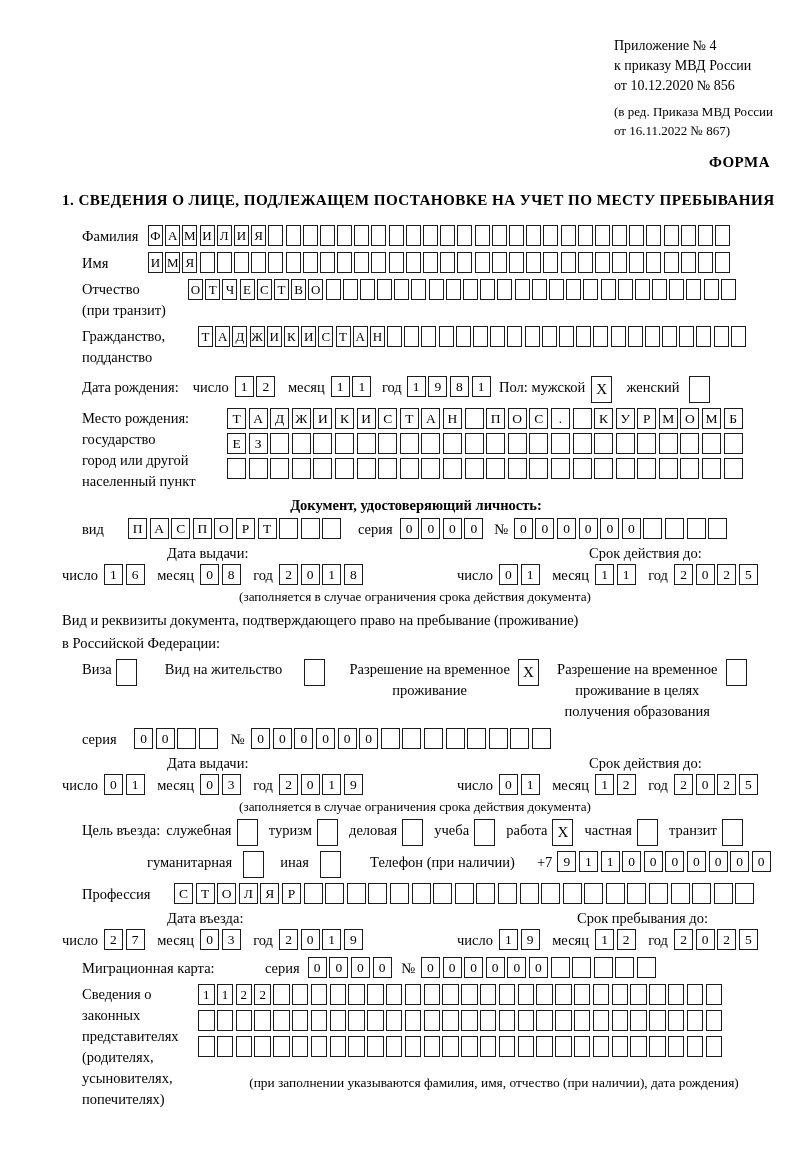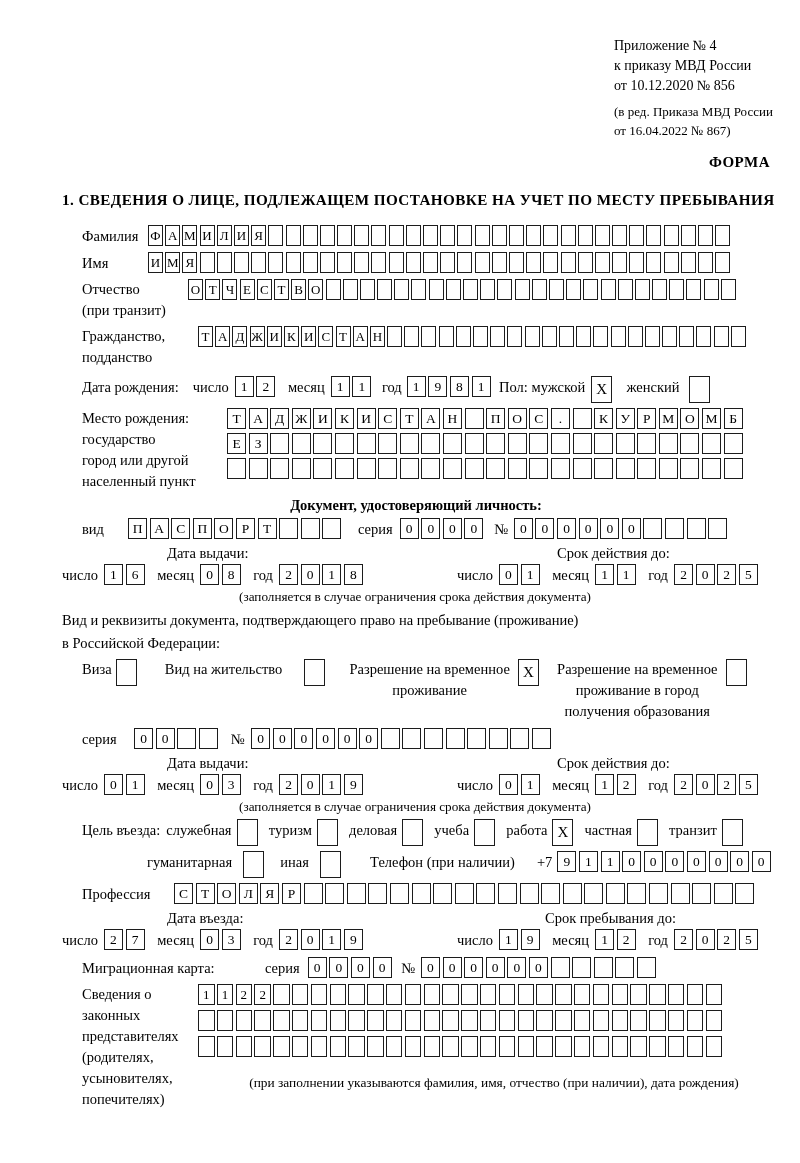--- a/index.html
+++ b/index.html
@@ -18,21 +18,21 @@
   .lbl2{font-size:14.5px;line-height:21px;}
   .cells{display:inline-flex;flex-wrap:nowrap;}
   .cells>span{display:inline-flex;align-items:center;justify-content:center;
     width:13px;height:19px;border:1.6px solid #1c1c1c;margin-right:2.2px;
     font-size:13px;line-height:1;}
   .cells.w>span{width:17px;margin-right:2.6px;font-size:13.5px;}
   .cells.m>span{width:14.5px;margin-right:2.3px;}
   .cells.box>span{width:19px;height:25px;font-size:15px;}
   .stack .cells{margin-bottom:4px;}
   .center-b{ text-align:center;font-weight:bold;font-size:14.5px;margin:2px 0 4px 0;}
-  .dhead{display:flex;font-size:14.5px;margin-bottom:2px;}
+  .dhead{display:flex;font-size:14.5px;margin-bottom:2px;gap:32px;}
   .dhead .h-l{flex:0 0 395px;padding-left:105px;box-sizing:border-box;}
   .dhead .h-r{padding-left:100px;}
   .drow{display:flex;margin-bottom:3px;}
   .dgrp{display:flex;align-items:flex-start;}
   .dgrp .lbl{margin-right:6px;}
   .dgrp .cells{margin-right:10px;}
   .half-l{flex:0 0 395px;}
   .note{font-size:13.2px;text-align:center;padding-right:2px;margin-bottom:4px;}
   .intro{font-size:14.5px;line-height:23px;}
   .opt{display:flex;align-items:flex-start;}
@@ -47,21 +47,21 @@
 
 <div class="page">
 
   <div class="appendix">
     <div>Приложение № 4</div>
     <div>к приказу МВД России</div>
     <div>от 10.12.2020 № 856</div>
   </div>
   <div class="edition">
     <div>(в ред. Приказа МВД России</div>
-    <div>от 16.04.2022 № 867)</div>
+    <div>от 16.11.2022 № 867)</div>
   </div>
   <div class="forma">ФОРМА</div>
 
   <div class="title">
   </div>
 
   <div class="sect">1. СВЕДЕНИЯ О ЛИЦЕ, ПОДЛЕЖАЩЕМ ПОСТАНОВКЕ НА УЧЕТ ПО МЕСТУ ПРЕБЫВАНИЯ</div>
 
   <div class="form">
 
@@ -452,21 +452,21 @@
           <span>Разрешение на временное</span><br>
           <span>проживание</span>
         </span>
         <span class="cells box">
             <span>X</span>
           </span>
       </div>
       <div class="opt" style="margin-left:16px">
         <span class="olbl">
           <span>Разрешение на временное</span><br>
-          <span>проживание в город</span><br>
+          <span>проживание в целях</span><br>
           <span>получения образования</span>
         </span>
         <span class="cells box">
             <span></span>
           </span>
       </div>
     </div>
 
     <div class="row" style="margin-top:6px">
       <span class="lbl" style="flex:0 0 52px">серия</span>

